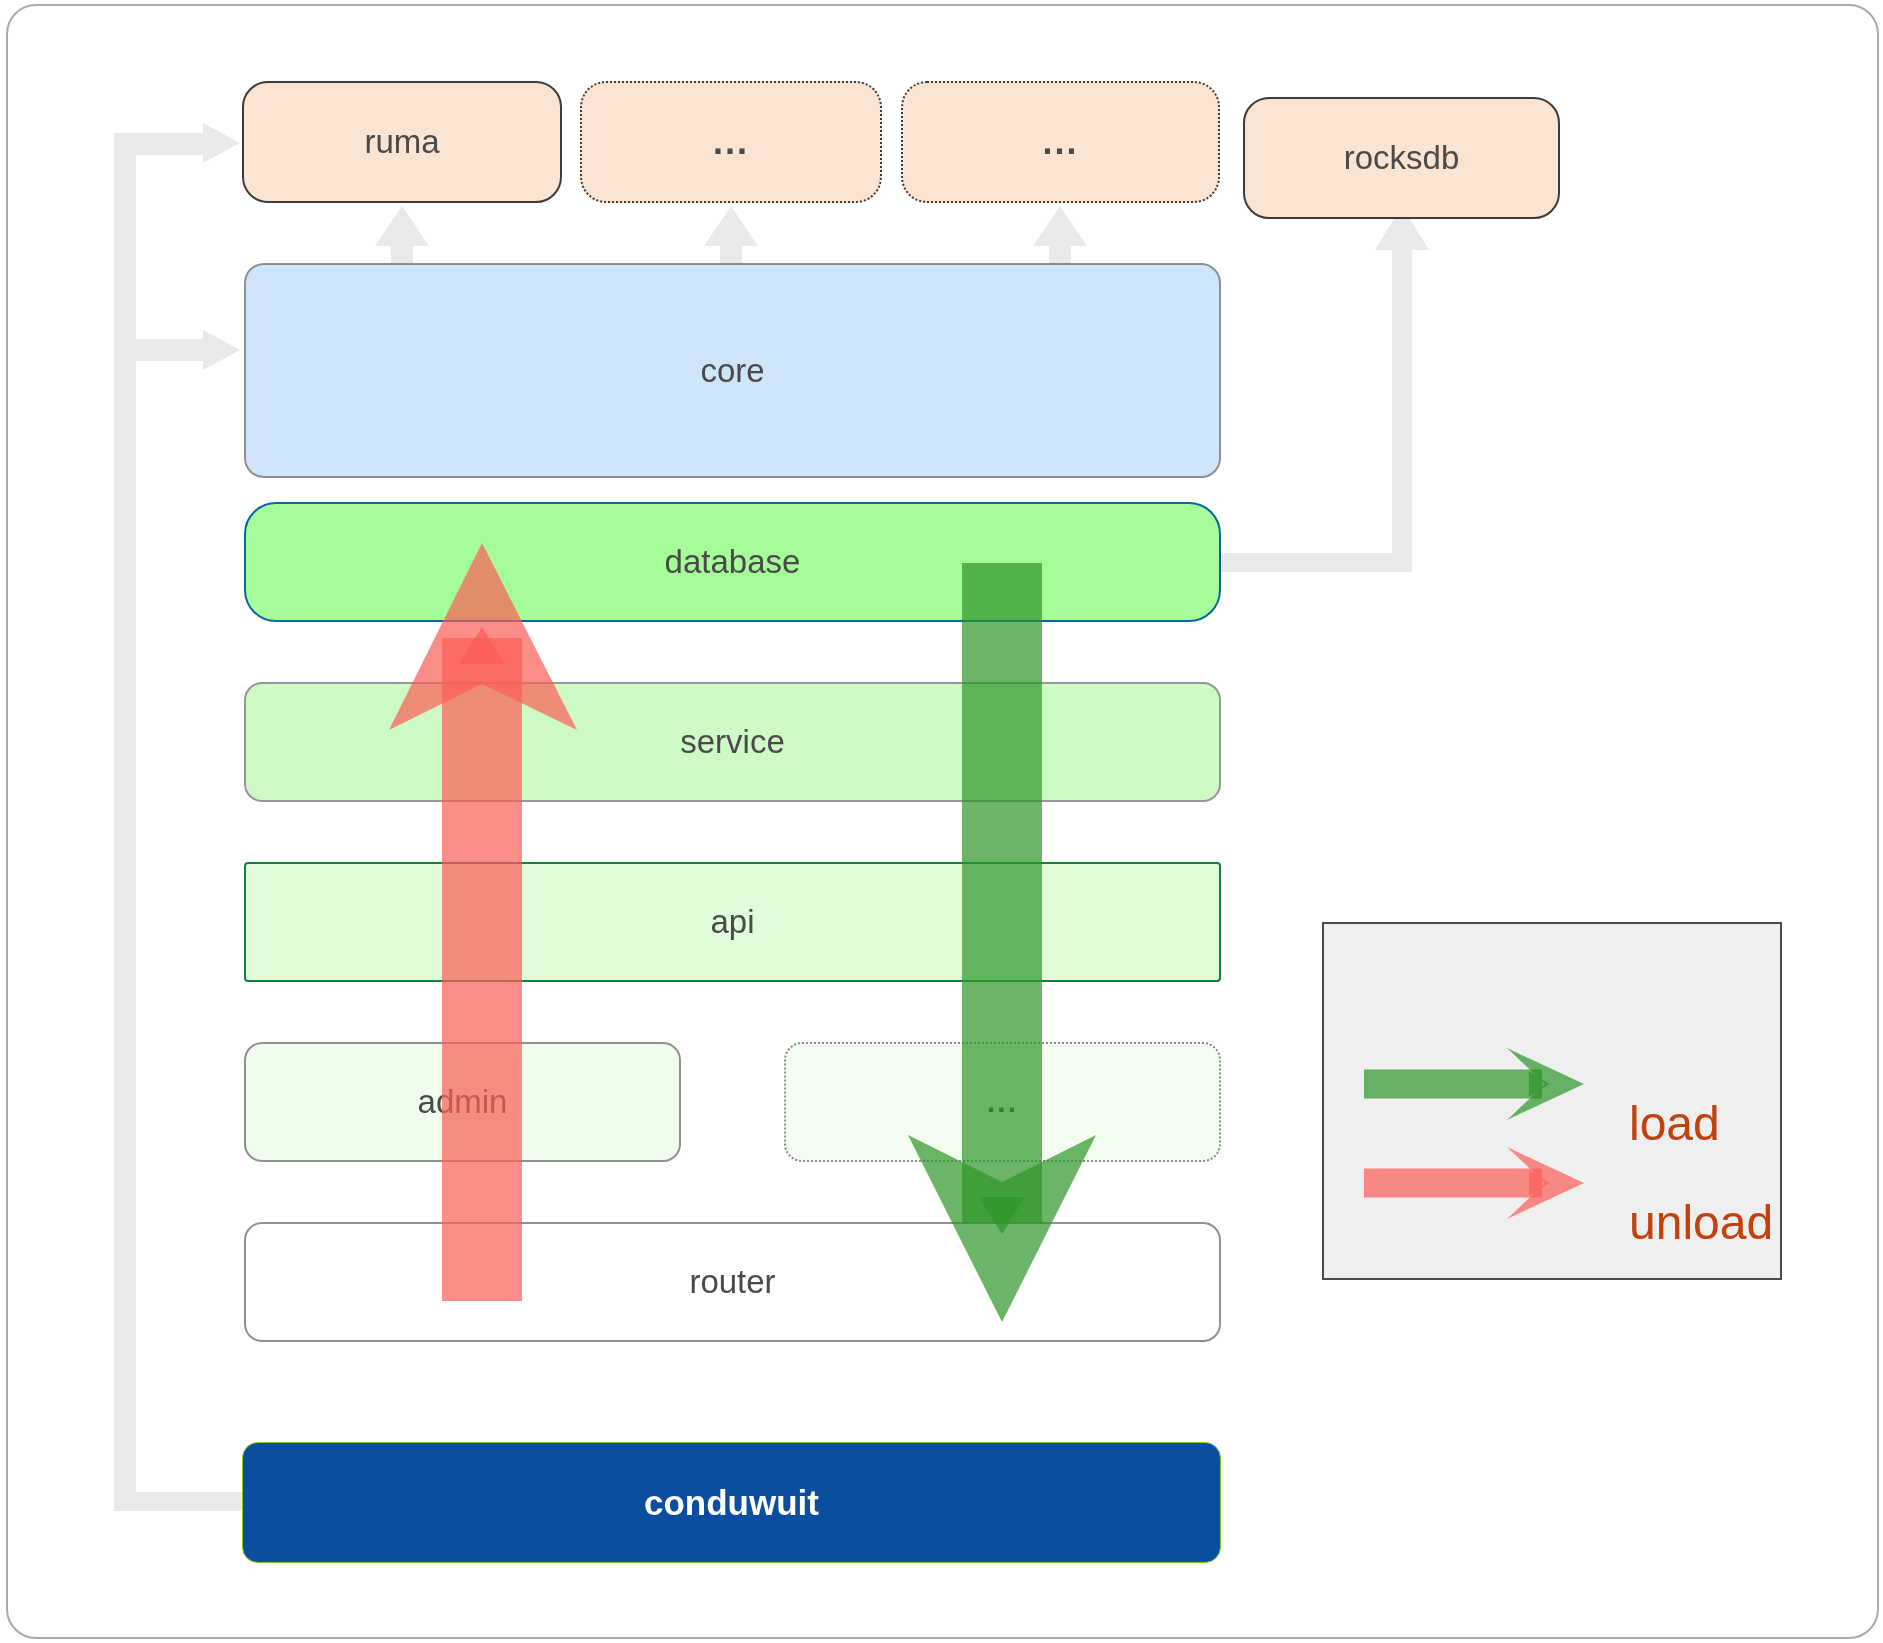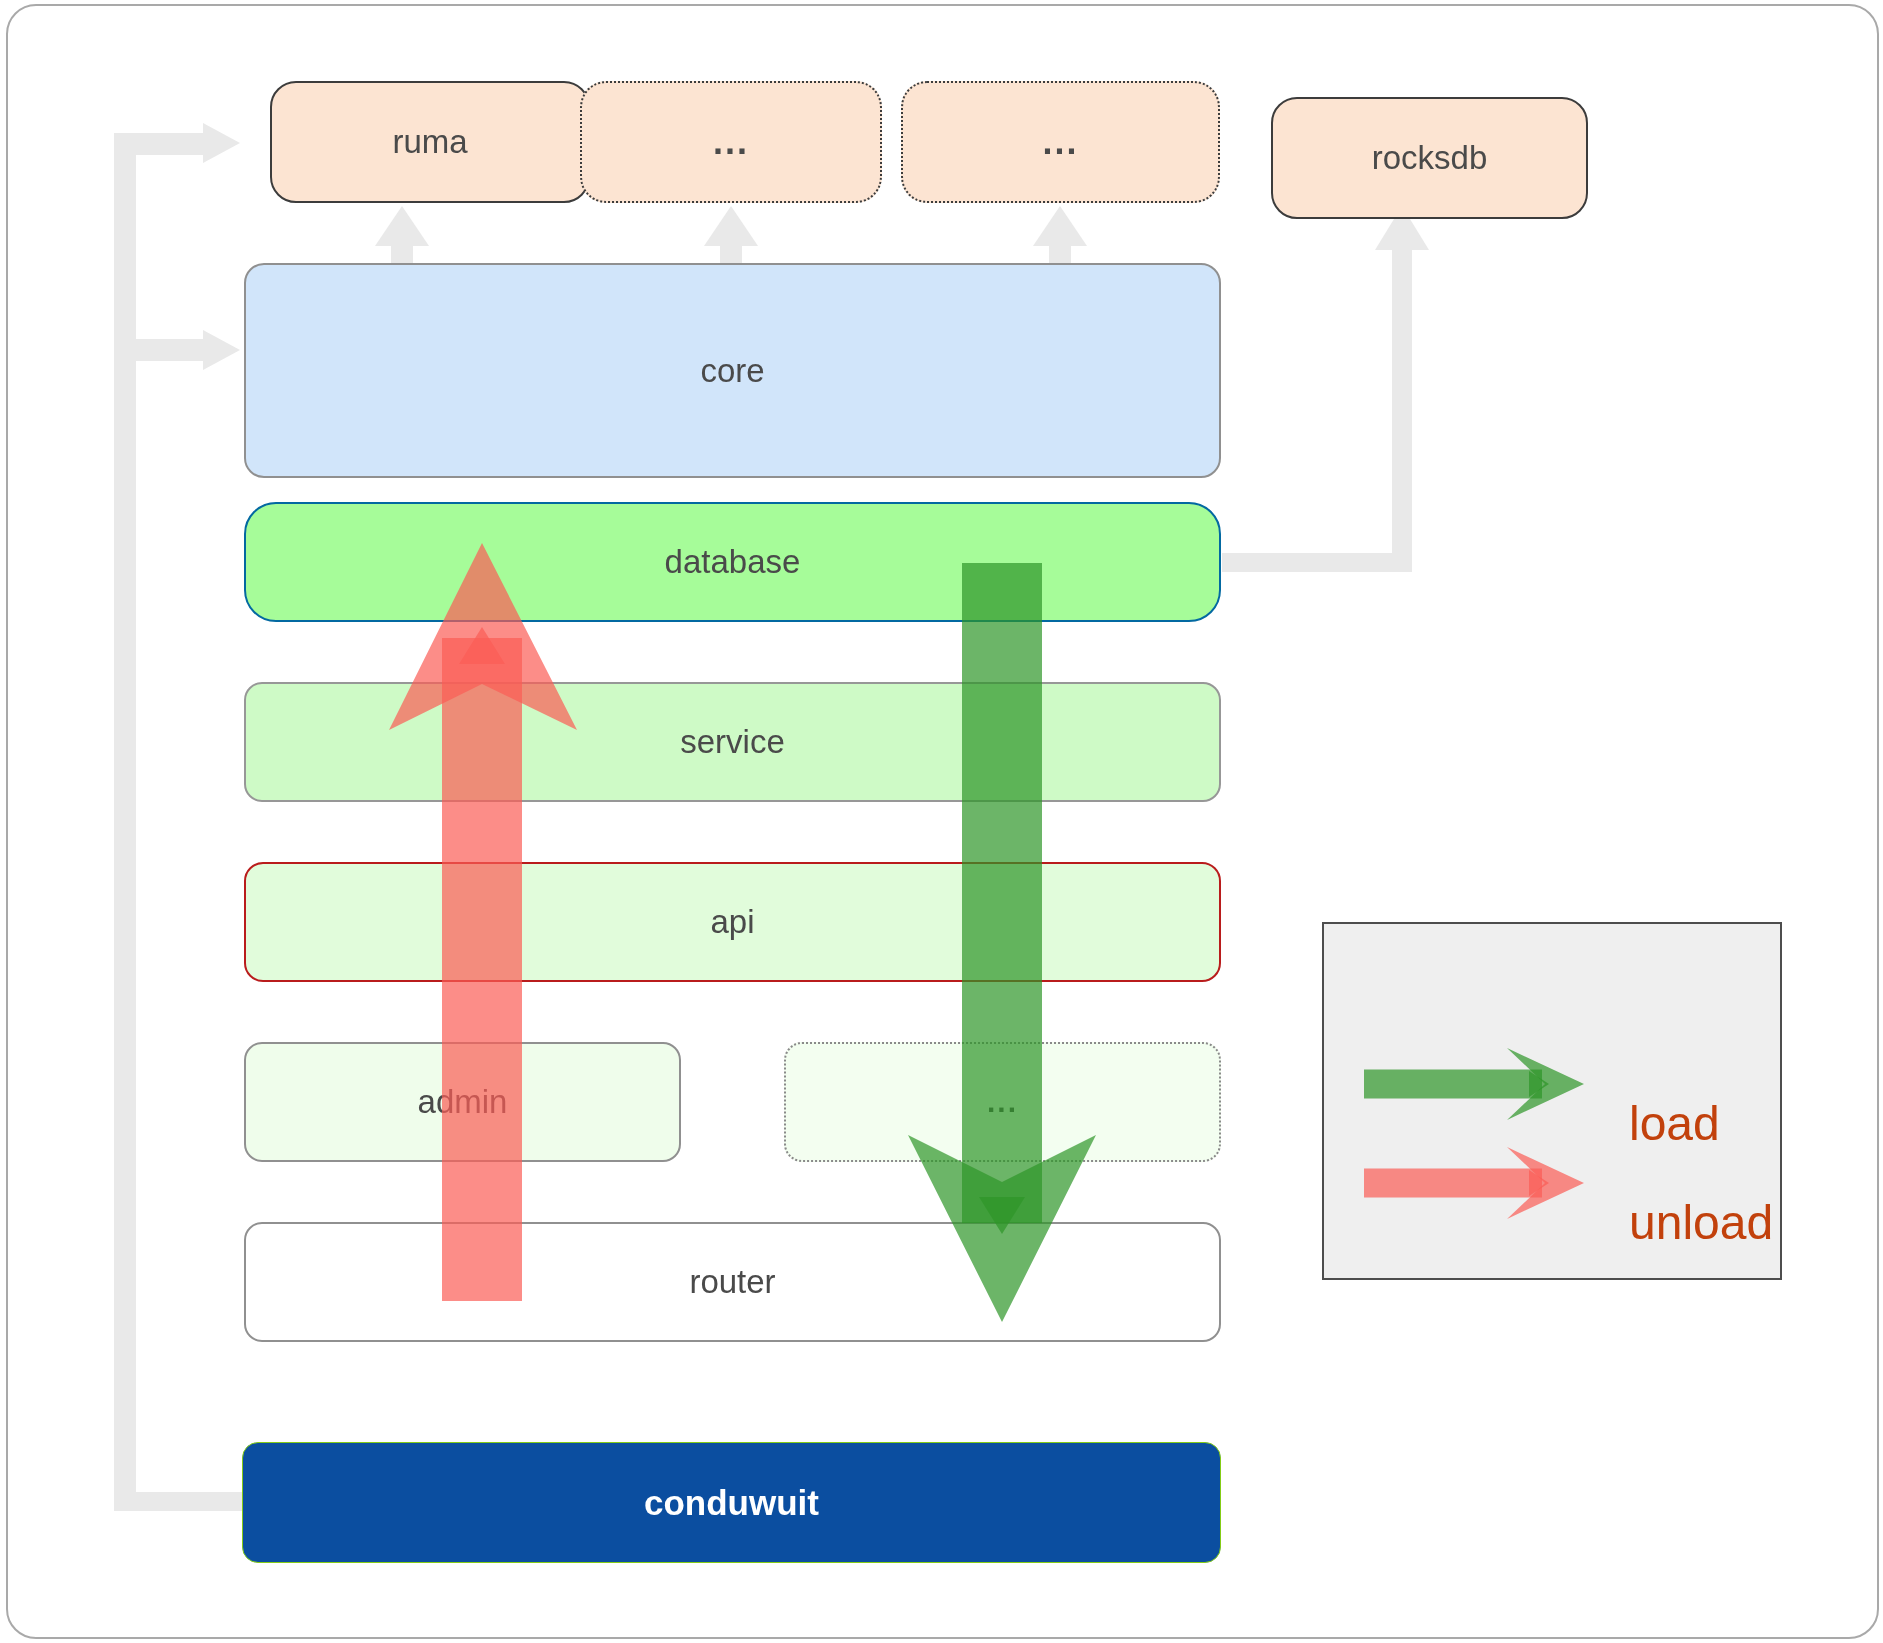--- a/index.html
+++ b/index.html
@@ -11,27 +11,27 @@
   html,body{margin:0;padding:0;background:#FFFFFF;}
   body{width:1883px;height:1643px;position:relative;overflow:hidden;
        font-family:"Liberation Sans",sans-serif;}
   .frame{position:absolute;left:6px;top:4px;width:1869px;height:1631px;
          border:2px solid #A9A9A9;border-radius:30px;background:#FFFFFF;}
   svg.layer{position:absolute;left:0;top:0;pointer-events:none;}
   .box{position:absolute;box-sizing:border-box;display:flex;
        align-items:center;justify-content:center;}
   .lbl{font-size:33px;color:var(--label_gray);}
   .peach{background:var(--peach);border-radius:26px;}
-  .solid-dark{border:2px solid #3C3C3C;margin-left:28px;}
+  .solid-dark{border:2px solid #3C3C3C;}
   .dotted-dark{border:2px dotted #3C3C3C;}
   .ellipsis .lbl{font-weight:bold;font-size:36px;letter-spacing:2px;}
   .core{background:var(--core_blue);border:2px solid #909090;border-radius:20px;}
   .database{background:var(--database_green);border:2px solid #0369a1;border-radius:32px;}
   .service{background:var(--service_green);border:2px solid #979797;border-radius:18px;}
-  .api{background:var(--api_green);border:2px solid #b91c1c;border-radius:19px;}
+  .api{background:var(--api_green);border:2px solid #15803d;border-radius:4px;}
   .admin{background:var(--admin_green);border:2px solid #909090;border-radius:18px;}
   .ellipsis3{background:var(--ellipsis_green);border:2px dotted #8A8A8A;border-radius:18px;}
   .ellipsis3 .lbl{font-weight:bold;font-size:30px;letter-spacing:2px;}
   .router{background:var(--router_white);border:2px solid #909090;border-radius:18px;}
   .conduwuit{background:var(--conduwuit_blue);border:1px solid #84cc16;border-radius:16px;}
   .conduwuit .lbl{color:#FFFFFF;font-size:35px;font-weight:600;}
   .legend{position:absolute;left:1322px;top:922px;width:460px;height:358px;
           box-sizing:border-box;background:var(--legend_bg);border:2px solid #4D4D4D;}
   .legend-title{position:absolute;left:0;top:30px;width:100%;text-align:center;
                 font-size:42px;color:#1A1A1A;}

